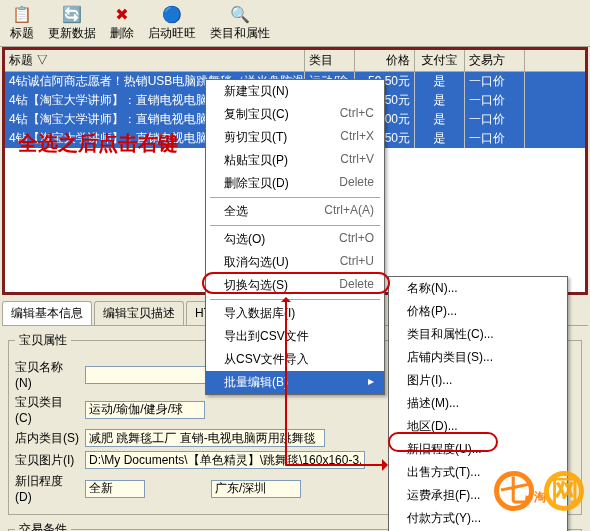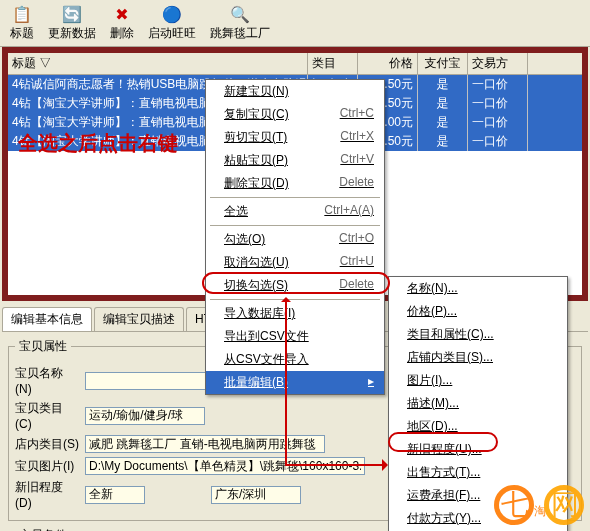--- a/index.html
+++ b/index.html
@@ -1,47 +1,47 @@
 <!DOCTYPE html>
 <html><head>
 <meta charset="utf-8">
 <style>
 * { margin: 0; padding: 0; box-sizing: border-box; font-family: "SimSun", "宋体", sans-serif; font-size: 12px; }
 body { background: #ece9d8; width: 590px; height: 531px; overflow: hidden; position: relative; }
 .toolbar { display: flex; gap: 2px; padding: 2px 4px; background: #ece9d8; border-bottom: 1px solid #aca899; }
 .tbtn { display: flex; flex-direction: column; align-items: center; padding: 2px 6px; cursor: pointer; }
 .tbtn .ic { width: 20px; height: 20px; display: flex; align-items: center; justify-content: center; font-size: 16px; }
 .tbtn .lb { font-size: 12px; margin-top: 1px; }
-.grid { background: #86efac; border: 6px solid #7f1d1d; margin: 0 2px; }
+.grid { background: #86efac; border: 3px solid #7f1d1d; margin: 0 2px; }
 .ghdr { display: flex; background: #ece9d8; border-bottom: 1px solid #aca899; }
 .ghdr > div { padding: 2px 4px; border-right: 1px solid #aca899; overflow: hidden; white-space: nowrap; }
 .grow { display: flex; background: #316ac5; color: #fff; }
 .grow > div { padding: 1px 4px; border-right: 1px solid #c0c0c0; overflow: hidden; white-space: nowrap; }
 .grow.empty { background: #fff; height: 16px; }
 .c-title { width: 300px; } .c-cat { width: 50px; } .c-price { width: 60px; text-align: right; } .c-pay { width: 50px; text-align: center; } .c-trade { width: 60px; }
 .hint { position: absolute; left: 18px; top: 130px; color: #c00; font-size: 20px; font-weight: bold; font-family: "KaiTi","楷体"; }
 .tabs { display: flex; margin: 6px 2px 0; border-bottom: 1px solid #aca899; }
 .tab { padding: 3px 8px; border: 1px solid #aca899; border-bottom: none; background: #ece9d8; margin-right: 2px; border-radius: 3px 3px 0 0; }
 .tab.active { background: #fff; }
 .form { padding: 6px 8px; background: #ece9d8; }
 .form fieldset { border: 1px solid #aca899; padding: 6px; margin-bottom: 6px; }
 .form legend { padding: 0 4px; }
 .frow { display: flex; align-items: center; margin: 4px 0; gap: 6px; }
 .flbl { width: 64px; color: #000000; }
 .finp { border: 1px solid #7f9db9; background: #fffde8; padding: 1px 3px; height: 18px; }
 .menu { position: absolute; background: #fff; border: 1px solid #666; box-shadow: 2px 2px 3px rgba(0,0,0,.3); min-width: 180px; }
-.menu .mrow { display: flex; justify-content: space-between; padding: 3px 10px 3px 18px; white-space: nowrap; cursor: default; text-decoration: underline; }
+.menu .mrow { display: flex; justify-content: space-between; padding: 3px 10px 3px 18px; white-space: nowrap; cursor: default; }
 .menu .mrow.hl { background: #316ac5; color: #fff; }
 .menu .msep { border-top: 1px solid #aca899; margin: 2px 4px; }
 .menu .sc { color: #666; margin-left: 18px; }
 .menu .arr::after { content: "▸"; margin-left: 10px; }
 .ring { position: absolute; border: 2px solid #c00; border-radius: 14px; pointer-events: none; }
 .arrow { position: absolute; width: 2px; background: #c00; pointer-events: none; }
 .arrow::before { content: ""; position: absolute; left: -4px; top: -6px; border: 5px solid transparent; border-bottom-color: #c00; }
-.wm { position: absolute; right: 6px; bottom: 6px; font-size: 42px; font-weight: normal; color: #ff7a00; opacity: .9; font-family: "Microsoft YaHei"; letter-spacing: -2px; }
+.wm { position: absolute; right: 6px; bottom: 20px; font-size: 42px; font-weight: bold; color: #ff7a00; opacity: .9; font-family: "Microsoft YaHei"; letter-spacing: -2px; }
 .wm .c { display:inline-block; width:40px; height:40px; border:5px solid #ff7a00; border-radius:50%; text-align:center; line-height:30px; font-size:28px; vertical-align:middle; }
 </style>
 </head>
 <body>
 
 <div class="toolbar">
   <div class="tbtn">
       <span class="ic">📋</span>
       <span class="lb">标题</span>
     </div>
@@ -52,21 +52,21 @@
   <div class="tbtn">
       <span class="ic" style="color:#c00">✖</span>
       <span class="lb">删除</span>
     </div>
   <div class="tbtn">
       <span class="ic">🔵</span>
       <span class="lb">启动旺旺</span>
     </div>
   <div class="tbtn">
       <span class="ic">🔍</span>
-      <span class="lb">跳舞毯工厂</span>
+      <span class="lb">类目和属性</span>
     </div>
 </div>
 
 <div class="grid">
   <div class="ghdr">
     <div class="c-title">标题 ▽</div>
     <div class="c-cat">类目</div>
     <div class="c-price">价格</div>
     <div class="c-pay">支付宝</div>
     <div class="c-trade">交易方</div>

